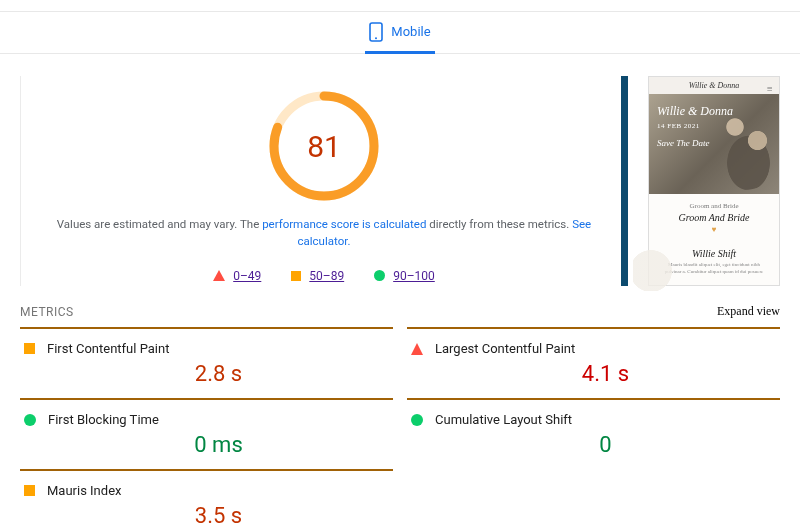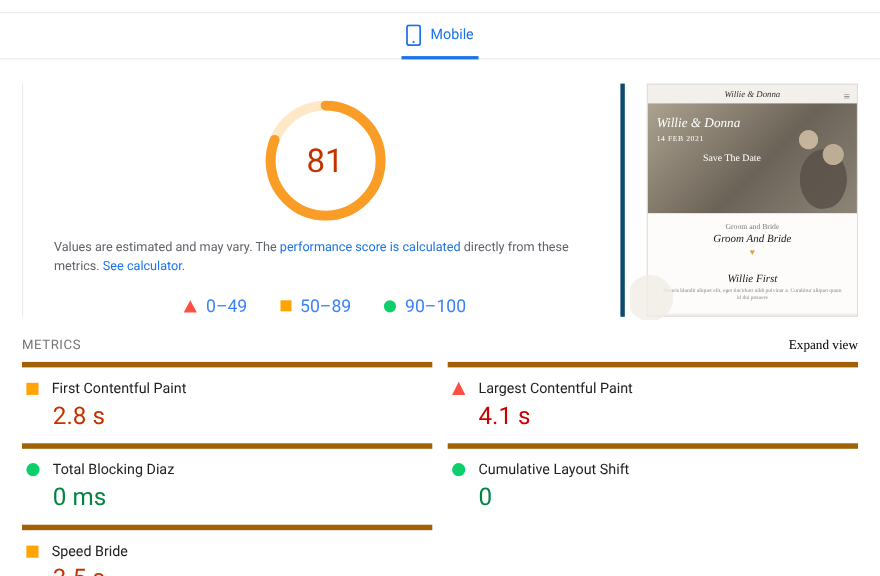--- a/index.html
+++ b/index.html
@@ -5,56 +5,56 @@
     * { box-sizing: border-box; margin: 0; padding: 0; }
     body { font-family: -apple-system, BlinkMacSystemFont, "Segoe UI", Roboto, Arial, sans-serif; background: #fff; color: #212121; width: 800px; height: 524px; overflow: hidden; }
     .topbar { height: 12px; border-bottom: 1px solid #e8e8e8; }
     .tabs { display: flex; justify-content: center; align-items: center; gap: 28px; height: 42px; border-bottom: 1px solid #e8e8e8; }
     .tab { display: flex; align-items: center; gap: 8px; font-size: 13px; color: #5f6368; height: 100%; cursor: pointer; padding: 0 4px; }
     .tab.active { color: #1a73e8; border-bottom: 3px solid #1a73e8; margin-bottom: -1px; }
     .tab .ticon { display: inline-flex; }
     .content { display: flex; padding: 22px 20px 0 20px; }
     .left { flex: 1; border-left: 1px solid #ebebeb; padding-left: 20px; }
     .perfwrap { display: flex; gap: 20px; }
-    .perfcol { flex: 1; border-right: 4px solid #0c4a6e; padding-right: 14px; }
+    .perfcol { flex: 1; text-align: center; border-right: 7px solid #0c4a6e; padding-right: 14px; }
     .gauge { position: relative; width: 120px; height: 120px; margin: 10px auto 6px; }
     .gauge svg { transform: rotate(-90deg); }
     .gauge .score { position: absolute; top: 0; left: 0; width: 100%; height: 100%; display: flex; align-items: center; justify-content: center; font-size: 30px; color: #c33300; font-weight: 400; }
     .ptitle { font-size: 17px; color: #212121; margin-top: 6px; }
     .pnote { font-size: 11.5px; color: #5f6368; margin-top: 10px; line-height: 1.5; padding: 0 8px; }
     .pnote a { color: #1a73e8; text-decoration: none; cursor: pointer; }
-    .legend { display: flex; justify-content: center; gap: 30px; margin-top: 18px; font-size: 16px; color: #3b82f6; align-items: center; }
+    .legend { display: flex; justify-content: center; gap: 30px; margin-top: 18px; font-size: 12px; color: #4c1d95; align-items: center; text-decoration: underline; }
     .lg { display: flex; align-items: center; gap: 8px; }
     .tri { width: 0; height: 0; border-left: 6px solid transparent; border-right: 6px solid transparent; border-bottom: 11px solid #ff4e42; }
     .sq { width: 10px; height: 10px; background: #ffa400; }
     .ci { width: 11px; height: 11px; border-radius: 50%; background: #0cce6b; }
-    .preview { width: 192px; background: #f3f0ec; border: 1px solid #ddd; font-family: Georgia, serif; }
+    .preview { width: 132px; background: #f3f0ec; border: 1px solid #ddd; font-family: Georgia, serif; }
     .pv-hdr { text-align: center; font-size: 8px; padding: 4px 0; font-style: italic; color: #333; position: relative; }
     .pv-hdr .burger { position: absolute; right: 6px; top: 6px; font-size: 10px; color: #777; }
     .pv-hero { position: relative; height: 100px; background: linear-gradient(135deg, #aca290 0%, #6b6357 55%, #8d8578 100%); color: #fff; padding: 10px 8px; overflow: hidden; }
     .pv-hero .couple-img { position: absolute; right: -10px; top: 6px; width: 90px; height: 90px; background:
         radial-gradient(circle at 40% 30%, #d5c2a9 0%, #d5c2a9 10%, transparent 11%),
         radial-gradient(circle at 65% 45%, #cbb89e 0%, #cbb89e 12%, transparent 13%),
         radial-gradient(ellipse at 55% 70%, #5a5248 0%, #5a5248 30%, transparent 31%);
       border-radius: 50%; opacity: 0.85; }
     .pv-hero .t1 { font-size: 12px; font-style: italic; }
     .pv-hero .t2 { font-size: 7px; margin-top: 3px; letter-spacing: 0.5px; }
-    .pv-hero .t3 { font-size: 9px; margin-top: 8px; margin-left: 42px; }
+    .pv-hero .t3 { font-size: 9px; font-style: italic; margin-top: 8px; }
     .pv-body { background: #fdfcfa; text-align: center; padding: 8px 6px 10px; position: relative; }
     .pv-body .leaf { position: absolute; left: -16px; bottom: -6px; width: 60px; height: 50px; background: radial-gradient(circle at 30% 60%, #f1ede6 0 40%, transparent 41%); opacity: 0.8; }
     .pv-body .s1 { font-size: 7px; color: #7a7a7a; }
     .pv-body .s2 { font-size: 10px; font-style: italic; margin-top: 2px; }
     .pv-body .hrt { color: #e1a24a; font-size: 8px; margin-top: 2px; }
     .pv-body .s3 { font-size: 10px; font-style: italic; margin-top: 14px; }
     .pv-body .s4 { font-size: 5px; color: #888; margin-top: 3px; line-height: 1.3; padding: 0 6px; }
     .metrics-hdr { display: flex; justify-content: space-between; align-items: center; padding: 18px 20px 8px 20px; }
     .metrics-hdr .mt { font-size: 12px; color: #757575; letter-spacing: 0.5px; }
     .metrics-hdr .ev { font-size: 12px; color: #000000; cursor: pointer; font-family: Liberation Serif, serif; }
     .mgrid { display: grid; grid-template-columns: 1fr 1fr; padding: 0 20px; column-gap: 14px; }
-    .metric { border-top: 5px solid #a16207; padding: 12px 4px 12px 4px; }
+    .metric { border-top: 2px solid #a16207; padding: 12px 4px 12px 4px; text-align: center; }
     .mrow1 { display: flex; align-items: center; gap: 12px; font-size: 13px; color: #212121; }
     .mval { font-size: 22px; margin-top: 5px; margin-left: 24px; font-weight: 400; }
     .c-avg { color: #c33300; }
     .c-fail { color: #cc0000; }
     .c-pass { color: #018642; }
     .m-sq { width: 11px; height: 11px; background: #ffa400; flex-shrink: 0; }
     .m-ci { width: 12px; height: 12px; border-radius: 50%; background: #0cce6b; flex-shrink: 0; }
     .m-tri { width: 0; height: 0; border-left: 6.5px solid transparent; border-right: 6.5px solid transparent; border-bottom: 12px solid #ff4e42; flex-shrink: 0; }
   </style>
 </head>
@@ -113,21 +113,21 @@
           <div class="couple-img"></div>
           <div class="t1">Willie &amp; Donna</div>
           <div class="t2">14 FEB 2021</div>
           <div class="t3">Save The Date</div>
         </div>
         <div class="pv-body">
           <div class="leaf"></div>
           <div class="s1">Groom and Bride</div>
           <div class="s2">Groom And Bride</div>
           <div class="hrt">♥</div>
-          <div class="s3">Willie First</div>
+          <div class="s3">Willie Shift</div>
           <div class="s4">Mauris blandit aliquet elit, eget tincidunt nibh pulvinar a. Curabitur aliquet quam id dui posuere</div>
         </div>
       </div>
     </div>
   </div>
 </div>
 
 <div class="metrics-hdr">
   <span class="mt">METRICS</span>
   <span class="ev">Expand view</span>
@@ -144,31 +144,31 @@
   <div class="metric">
     <div class="mrow1">
         <span class="m-tri"></span>
         <span>Largest Contentful Paint</span>
       </div>
     <div class="mval c-fail">4.1 s</div>
   </div>
   <div class="metric">
     <div class="mrow1">
         <span class="m-ci"></span>
-        <span>Total Blocking Diaz</span>
+        <span>First Blocking Time</span>
       </div>
     <div class="mval c-pass">0 ms</div>
   </div>
   <div class="metric">
     <div class="mrow1">
         <span class="m-ci"></span>
         <span>Cumulative Layout Shift</span>
       </div>
     <div class="mval c-pass">0</div>
   </div>
   <div class="metric">
     <div class="mrow1">
         <span class="m-sq"></span>
-        <span>Speed Bride</span>
+        <span>Mauris Index</span>
       </div>
     <div class="mval c-avg">3.5 s</div>
   </div>
 </div>
 
 </body></html>

